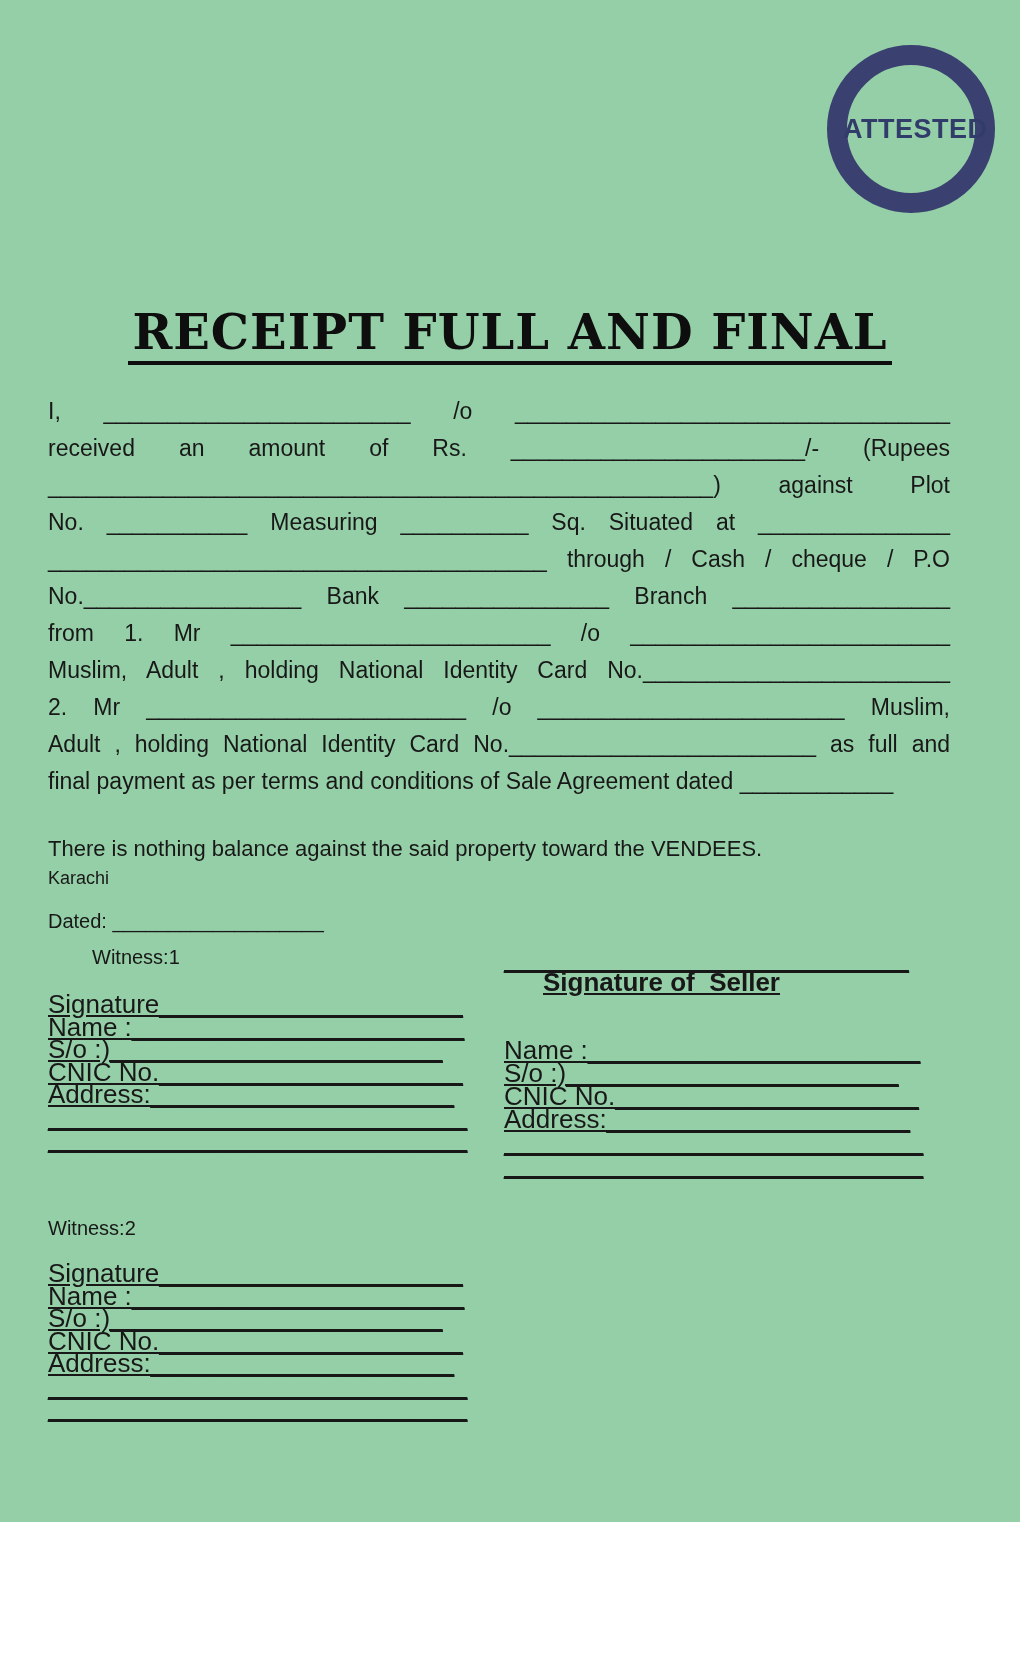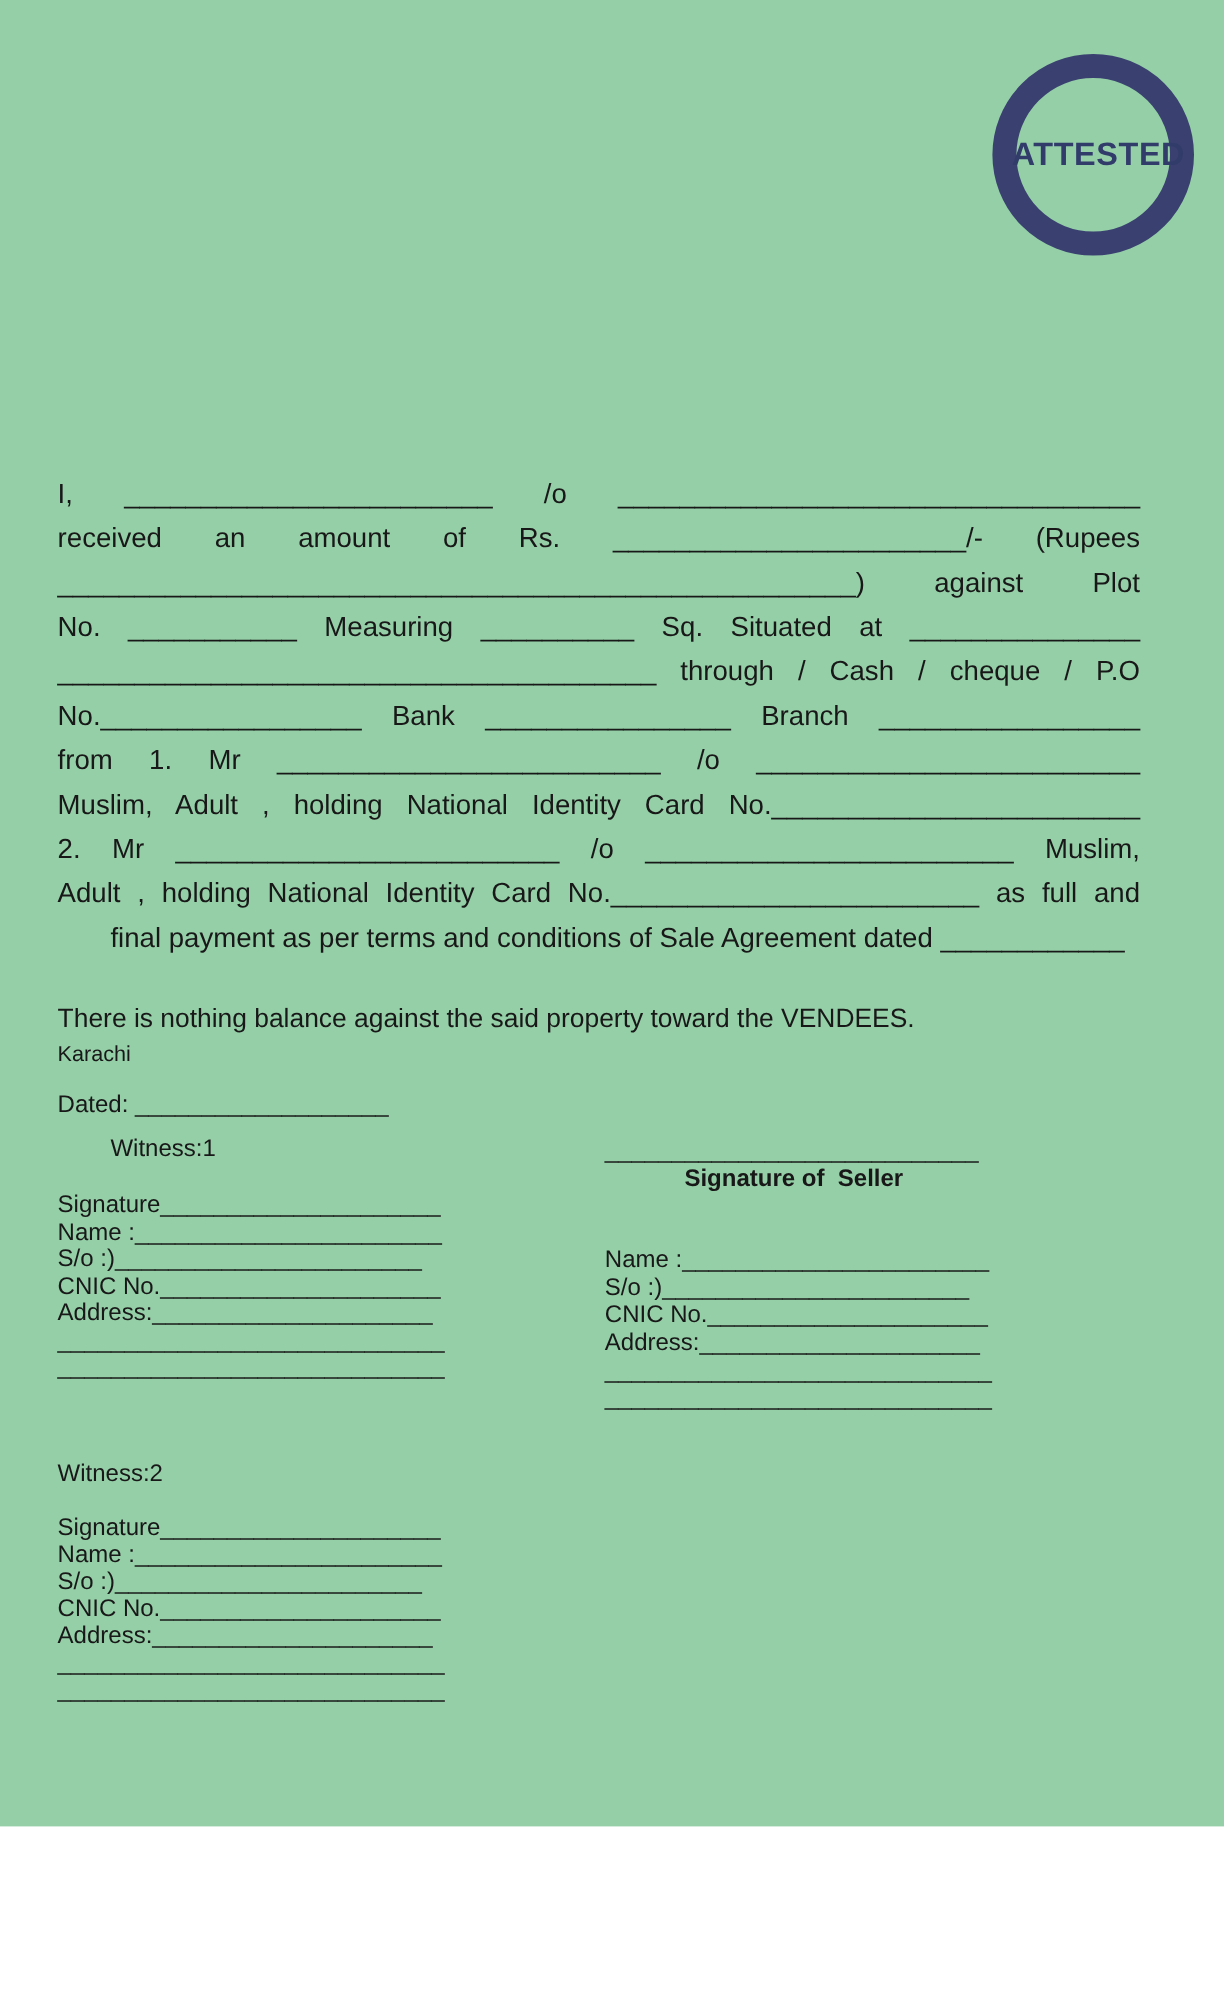--- a/index.html
+++ b/index.html
@@ -31,28 +31,28 @@
     display:inline-block;
     font-family:"DejaVu Serif",serif;
     font-weight:900;font-size:48px;line-height:52px;
     letter-spacing:1px;color:#0e0e0e;
     border-bottom:4px solid #0e0e0e;padding:0 4px 3px 4px;
   }
   
   .para{position:absolute;left:48px;top:393px;width:902px;
         font-size:23px;line-height:37px;}
   .jline{text-align:justify;text-align-last:justify;}
-  .jlast{text-align:left;text-align-last:left;margin-left:44px;}
+  .jlast{text-align:left;text-align-last:left;}
   .closing{position:absolute;left:48px;top:836px;font-size:22px;}
   .city{position:absolute;left:48px;top:868px;font-size:18px;}
   .dated{position:absolute;left:48px;top:910px;font-size:20px;}
   .w-heading{position:absolute;left:48px;font-size:20px;}
   .w1-heading{top:946px;margin-left:44px;}
   .w2-heading{top:1217px;}
-  .block{position:absolute;font-size:20px;line-height:22.5px;}
+  .block{position:absolute;font-size:26px;line-height:22.5px;text-decoration:underline;}
   .w1-block{left:48px;top:993px;width:330px;}
   .w2-block{left:48px;top:1262px;width:330px;}
   .seller-block{left:504px;top:948px;width:334px;line-height:23px;}
   .seller-heading{font-weight:bold;text-align:center;width:315px;white-space:pre;}
   .seller-name-row{margin-top:45px;}
   .row{white-space:pre;}
   
   .stamp-box{
     position:absolute;left:369px;top:1576px;
     width:234px;height:92px;box-sizing:border-box;
@@ -71,20 +71,23 @@
 </style>
 </head>
 <body>
 
 <div class="page">
 
   <div class="stamp-circle">
     <span class="stamp-text">ATTESTED</span>
   </div>
 
+  <div class="title-wrap">
+    <span class="title">RECEIPT FULL AND FINAL</span>
+  </div>
 
   <div class="para">
     <div class="jline">I, ________________________ /o __________________________________</div>
     <div class="jline">received an amount of Rs. _______________________/- (Rupees</div>
     <div class="jline">____________________________________________________) against Plot</div>
     <div class="jline">No. ___________ Measuring __________ Sq. Situated at _______________</div>
     <div class="jline">_______________________________________ through / Cash / cheque / P.O</div>
     <div class="jline">No._________________ Bank ________________ Branch _________________</div>
     <div class="jline">from 1. Mr _________________________ /o _________________________</div>
     <div class="jline">Muslim, Adult , holding National Identity Card No.________________________</div>

